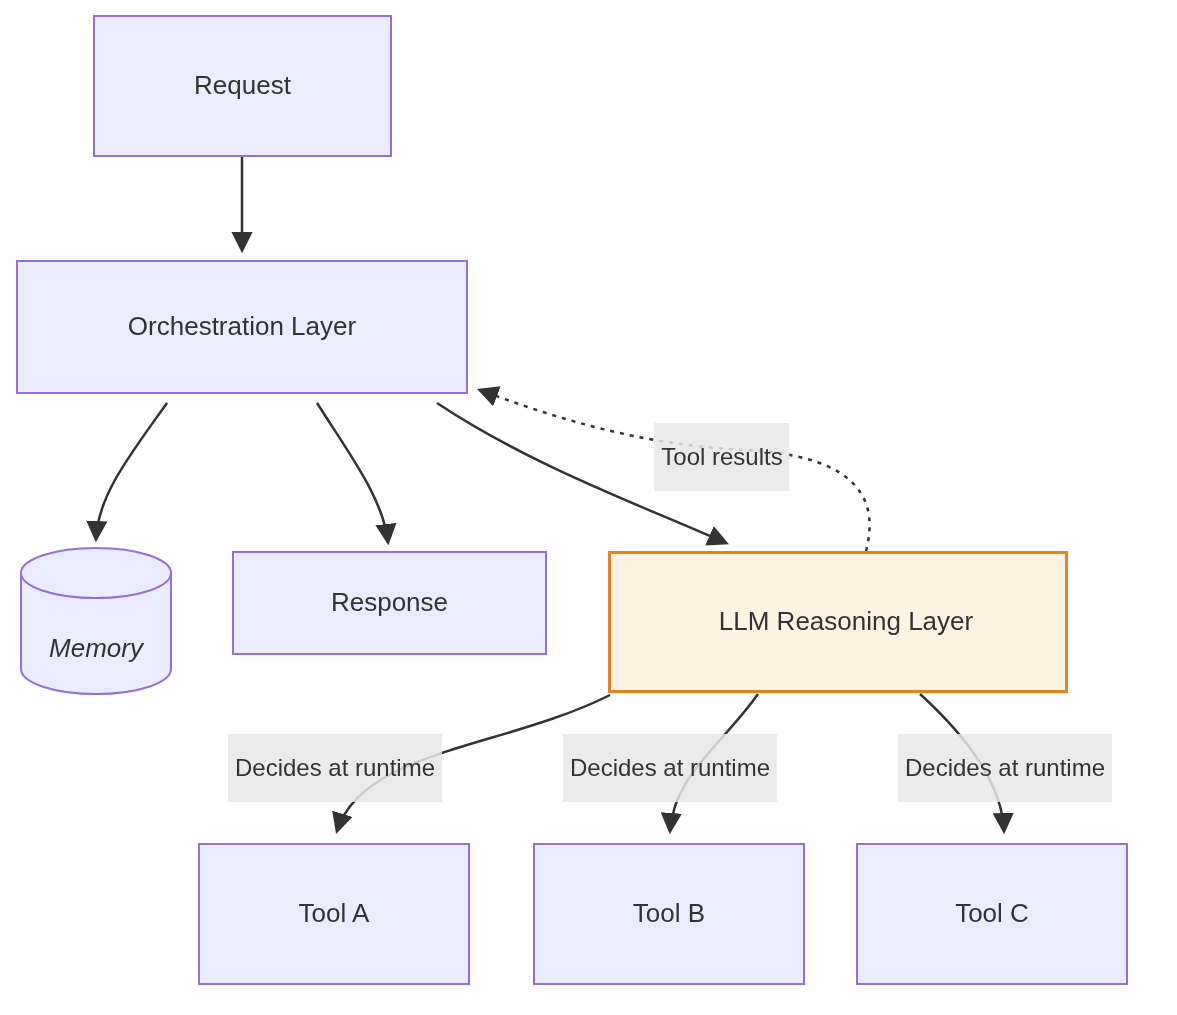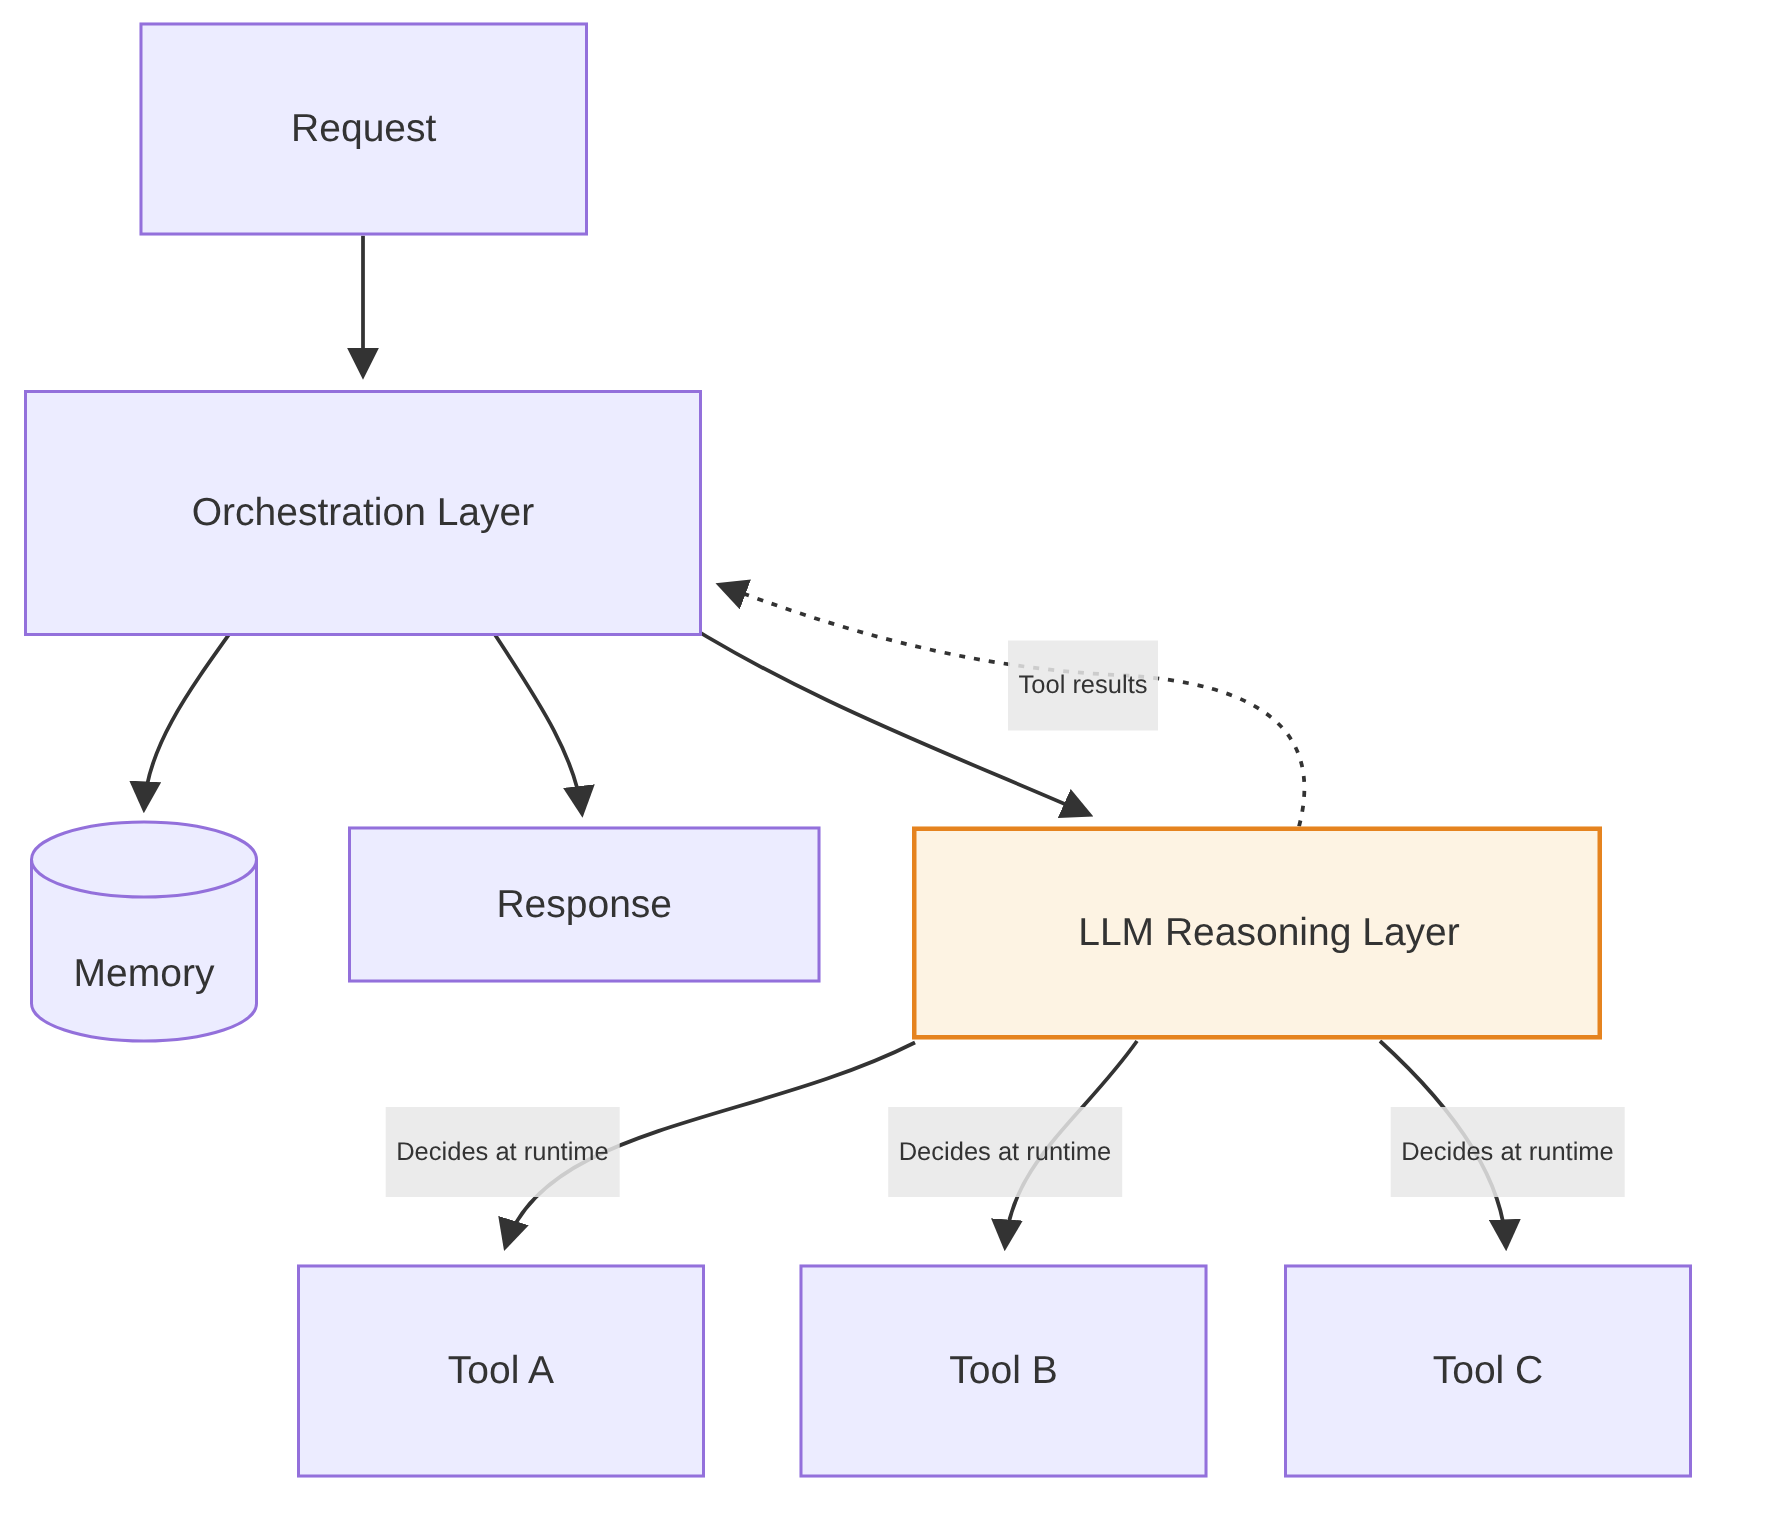--- a/index.html
+++ b/index.html
@@ -26,26 +26,26 @@
   .cyl{fill:var(--node-fill);stroke:var(--node-border);stroke-width:2px;}
   .node{
     position:absolute;display:flex;align-items:center;justify-content:center;
     background:var(--node-fill);border:2px solid var(--node-border);
     font-size:26px;line-height:1.2;box-sizing:border-box;text-align:center;
   }
   .node.accent{background:var(--accent-fill);border:3px solid var(--accent-border);padding-left:16px;}
   .node-label{color:var(--text);}
   .cyl-label{
     position:absolute;display:flex;align-items:center;justify-content:center;
-    font-size:26px;color:var(--text);
+    font-size:26px;color:var(--text);font-style:italic;
   }
   .edge-label{
     position:absolute;transform:translate(-50%,-50%);
     background:var(--edge-label-bg);
-    padding:20px 7px;font-size:17px;white-space:nowrap;color:var(--text);
+    padding:20px 7px;font-size:24px;white-space:nowrap;color:var(--text);
   }
 </style>
 </head>
 <body>
 
 <div class="canvas">
 
   <svg class="edge-layer" viewBox="0 0 1177 1015" xmlns="http://www.w3.org/2000/svg">
     <defs>
       <marker id="arrow" viewBox="0 0 10 10" refX="8.5" refY="5" markerWidth="8.5" markerHeight="8.5" orient="auto-start-reverse">
@@ -65,21 +65,21 @@
     <path class="edge dashed" d="M866,551 C882,490 845,455 745,450 C640,445 555,418 480,390" marker-end="url(#arrow)"></path>
     <path class="edge" d="M610,695 C505,748 362,750 337,831" marker-end="url(#arrow)"></path>
     <path class="edge" d="M758,694 C722,745 674,775 670,831" marker-end="url(#arrow)"></path>
     <path class="edge" d="M920,694 C965,735 1002,782 1004,831" marker-end="url(#arrow)"></path>
   </svg>
 
   <div class="node" style="left:93px;top:15px;width:299px;height:142px">
     <span class="node-label">Request</span>
   </div>
 
-  <div class="node" style="left:16px;top:260px;width:452px;height:164px">
+  <div class="node" style="left:16px;top:260px;width:452px;height:134px">
     <span class="node-label">Orchestration Layer</span>
   </div>
 
   <div class="cyl-label" style="left:20px;top:628px;width:152px;height:40px">
     <span class="node-label">Memory</span>
   </div>
 
   <div class="node" style="left:232px;top:551px;width:315px;height:104px">
     <span class="node-label">Response</span>
   </div>

